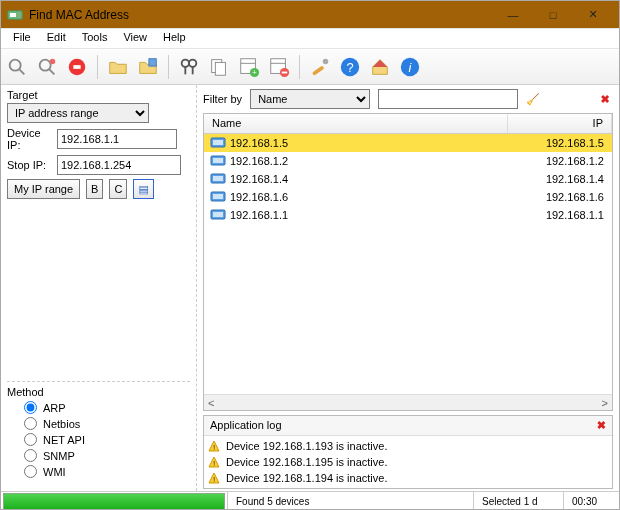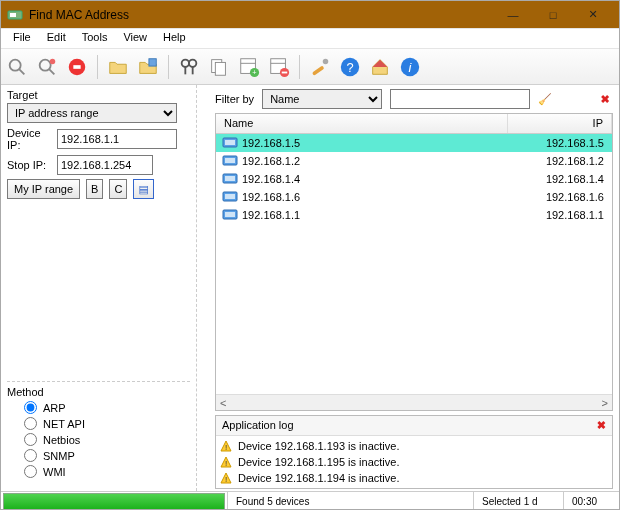--- a/index.html
+++ b/index.html
@@ -17,32 +17,32 @@
 .main { display: flex; height: calc(510px - 28px - 20px - 36px - 20px); }
 .left { width: 196px; padding: 4px 6px; border-right: 1px dashed #ccc; display: flex; flex-direction: column; }
 .group { margin-bottom: 6px; }
 .group-label { font-size: 11px; margin-bottom: 2px; }
 .field-row { display: flex; align-items: center; margin: 4px 0; gap: 6px; }
 .field-row label { width: 44px; }
 input[type=text], select { border: 1px solid #7a7a7a; padding: 2px 3px; font-size: 11px; height: 20px; }
 .btn { border: 1px solid #7a7a7a; background: linear-gradient(#fdfdfd,#e6e6e6); padding: 2px 6px; font-size: 11px; height: 20px; cursor: default; }
 .btn.small { padding: 2px 4px; }
 .radios label { display: flex; align-items: center; gap: 6px; margin: 3px 17px; }
-.right { flex: 1; display: flex; flex-direction: column; position: relative; margin-left: 12px; }
+.right { flex: 1; display: flex; flex-direction: column; position: relative; }
 .filterbar { display: flex; align-items: center; padding: 4px 6px; gap: 8px; }
 .filterbar .lbl {}
 .filterbar .close { margin-left: auto; color: #d22; font-weight: bold; width: 16px; text-align: center; }
 .listpane { flex: 1; margin: 0 6px 4px 6px; border: 1px solid #bbb; display: flex; flex-direction: column; background: #fff; }
 .listhead { display: flex; height: 20px; background: linear-gradient(#fdfdfd,#eee); border-bottom: 1px solid #ccc; }
 .listhead .col { padding: 3px 8px; border-right: 1px solid #ddd; }
 .col-name { flex: 1; }
 .col-ip { width: 104px; text-align: right; }
 .rows { flex: 1; overflow-y: auto; overflow-x: hidden; }
 .row { display: flex; height: 18px; align-items: center; }
-.row.sel { background: #5eead4; }
+.row.sel { background: #fde047; }
 .row .ic { width: 16px; height: 12px; margin: 0 4px 0 6px; }
 .row .nm { flex: 1; }
 .row .ip { width: 104px; text-align: right; padding-right: 8px; }
 .hscroll { height: 16px; background: #f0f0f0; border-top: 1px solid #ddd; display: flex; align-items: center; color: #666; }
 .hscroll .thumb { flex: 1; }
 .logpane { margin: 0 6px 2px 6px; border: 1px solid #bbb; }
 .loghead { display: flex; padding: 3px 6px; background: #f6f6f6; border-bottom: 1px solid #ddd; }
 .loghead .close { margin-left: auto; color: #d22; font-weight: bold; }
 .logbody { height: 52px; overflow-y: scroll; padding: 2px 4px; }
 .logline { display: flex; align-items: center; gap: 6px; height: 16px; }
@@ -160,45 +160,45 @@
         <circle cx="12" cy="12" r="10" fill="#2a7de1"></circle>
         <text x="12" y="17" font-size="14" text-anchor="middle" fill="#fff" font-style="italic">i</text>
       </svg>
     </div>
 </div>
 
 <div class="main">
   <div class="left">
     <div class="group">
       <div class="group-label">Target</div>
-      <select style="width:170px">
+      <select style="width:142px">
         <option>IP address range</option>
       </select>
       <div class="field-row">
         <label>Device IP:</label>
         <input type="text" style="width: 120px;" value="192.168.1.1">
       </div>
       <div class="field-row">
         <label>Stop IP:</label>
-        <input type="text" style="width: 96px;" value="192.168.1.254">
+        <input type="text" style="width: 124px;" value="192.168.1.254">
       </div>
       <div class="field-row">
         <button class="btn">My IP range</button>
         <button class="btn small">B</button>
         <button class="btn small">C</button>
         <button class="btn small" style="color:#36c;border-color:#36c">▤</button>
       </div>
     </div>
     <div style="flex:1"></div>
     <div class="group radios" style="border-top:1px dashed #ccc;padding-top:4px">
       <div class="group-label">Method</div>
       <div id="method-radios">
           <label><input type="radio" name="m" checked="" style=""> ARP</label>
+          <label><input type="radio" name="m" style=""> Netbios</label>
           <label><input type="radio" name="m" style=""> NET API</label>
-          <label><input type="radio" name="m" style=""> Netbios</label>
           <label><input type="radio" name="m" style=""> SNMP</label>
           <label><input type="radio" name="m" style=""> WMI</label>
         </div>
     </div>
   </div>
 
   <div class="right">
     <div class="filterbar">
       <span class="lbl">Filter by</span>
       <select style="width:120px"><option>Name</option></select>

